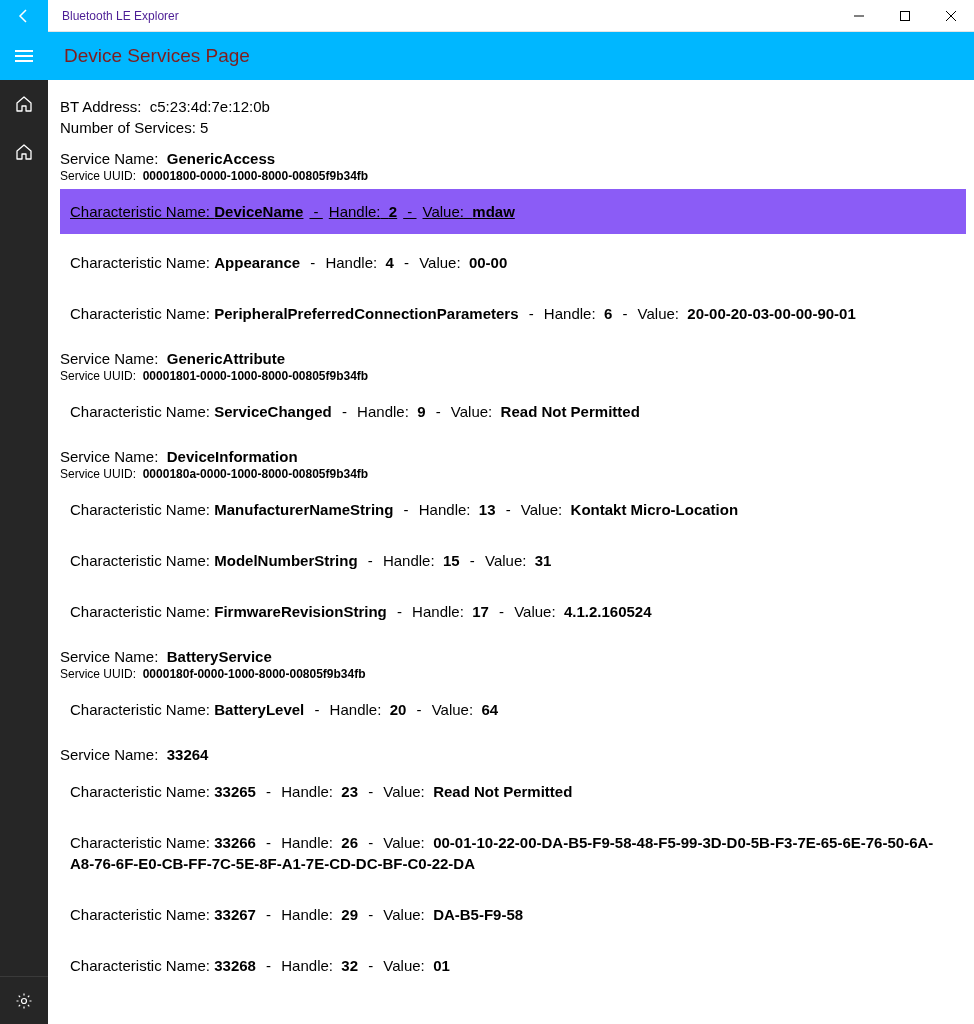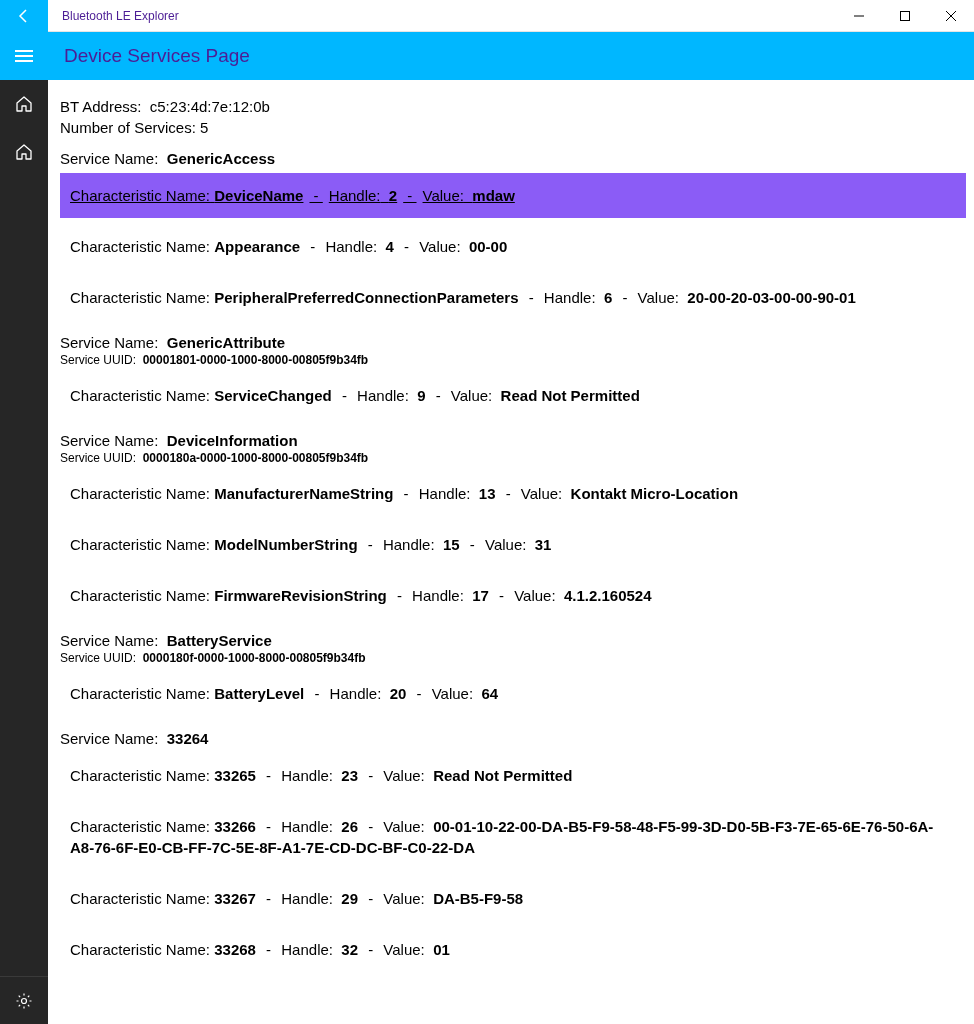--- a/index.html
+++ b/index.html
@@ -48,21 +48,21 @@
     justify-content: center;
     cursor: pointer;
     font-family: "Segoe MDL2 Assets", sans-serif;
     font-size: 10px;
   }
   .appbar {
     height: 48px;
     background: #00b7ff;
     display: flex;
     align-items: center;
-    color: #4c1d95;
+    color: #7f1d1d;
   }
   .hamburger {
     width: 48px;
     height: 48px;
     display: flex;
     align-items: center;
     justify-content: center;
     cursor: pointer;
   }
   .hamburger-lines {
@@ -204,20 +204,21 @@
       <span>BT Address:</span>&nbsp;
       <span>c5:23:4d:7e:12:0b</span>
     </div>
     <div class="meta-line">
       <span>Number of Services:</span>&nbsp;<span>5</span>
     </div>
 
     <div id="services-container">
         <div class="service-block">
           <div class="service-name-line"><span>Service Name:</span>&nbsp; <span class="bold">GenericAccess</span></div>
+          <div class="service-uuid-line"><span>Service UUID:</span>&nbsp; <span class="bold">00001800-0000-1000-8000-00805f9b34fb</span></div>
           <div class="char-row highlight"><span>Characteristic Name:</span> <span class="bold">DeviceName</span><span class="sep">&nbsp;-&nbsp;</span><span>Handle:</span>&nbsp; <span class="bold">2</span><span class="sep">&nbsp;-&nbsp;</span><span>Value:</span>&nbsp; <span class="bold">mdaw</span></div>
           <div class="char-row"><span>Characteristic Name:</span> <span class="bold">Appearance</span><span class="sep">&nbsp;-&nbsp;</span><span>Handle:</span>&nbsp; <span class="bold">4</span><span class="sep">&nbsp;-&nbsp;</span><span>Value:</span>&nbsp; <span class="bold">00-00</span></div>
           <div class="char-row"><span>Characteristic Name:</span> <span class="bold">PeripheralPreferredConnectionParameters</span><span class="sep">&nbsp;-&nbsp;</span><span>Handle:</span>&nbsp; <span class="bold">6</span><span class="sep">&nbsp;-&nbsp;</span><span>Value:</span>&nbsp; <span class="bold">20-00-20-03-00-00-90-01</span></div>
         </div>
         <div class="service-block">
           <div class="service-name-line"><span>Service Name:</span>&nbsp; <span class="bold">GenericAttribute</span></div>
           <div class="service-uuid-line"><span>Service UUID:</span>&nbsp; <span class="bold">00001801-0000-1000-8000-00805f9b34fb</span></div>
           <div class="char-row"><span>Characteristic Name:</span> <span class="bold">ServiceChanged</span><span class="sep">&nbsp;-&nbsp;</span><span>Handle:</span>&nbsp; <span class="bold">9</span><span class="sep">&nbsp;-&nbsp;</span><span>Value:</span>&nbsp; <span class="bold">Read Not Permitted</span></div>
         </div>
         <div class="service-block">

